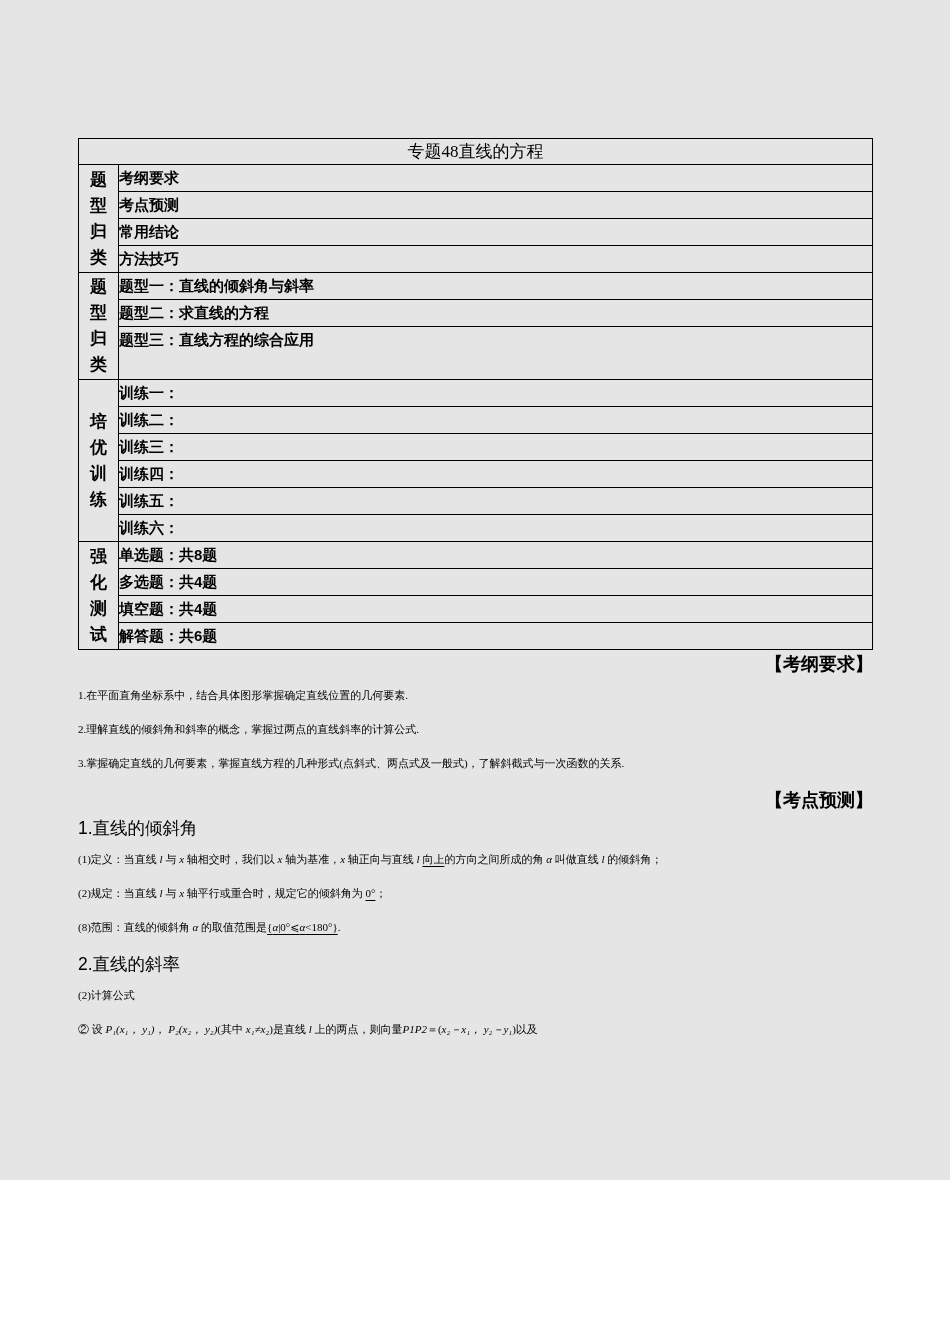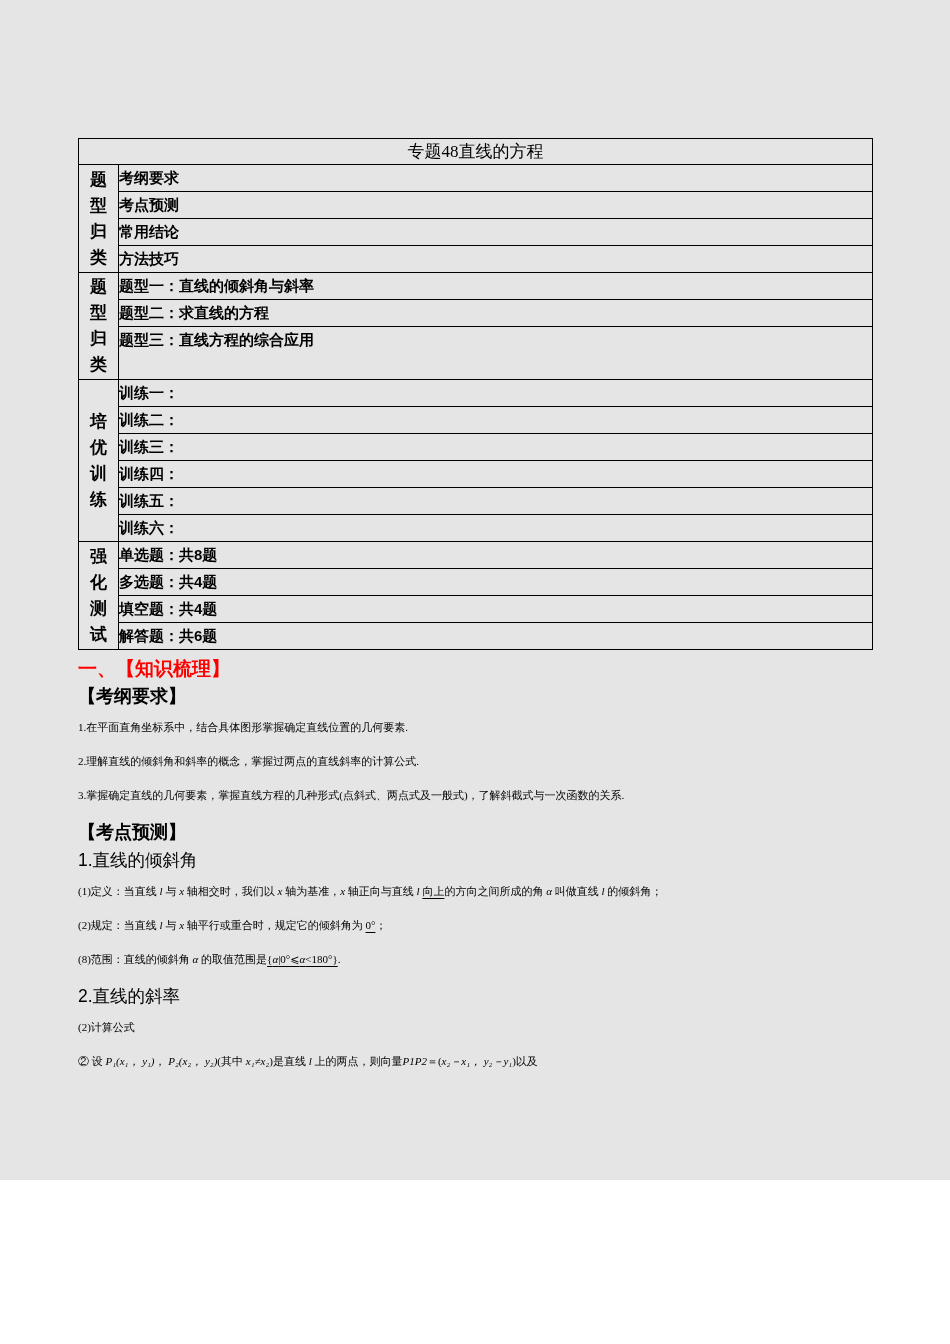--- a/index.html
+++ b/index.html
@@ -34,21 +34,21 @@
   tr.r26{height:26px;}
   td.cell.tall{height:52px;vertical-align:top;}
 
   
   .h-red{
     color:#ff0000;font-family:"Liberation Sans","DejaVu Sans",sans-serif;
     font-weight:bold;font-size:19px;line-height:26px;margin:6px 0 0 0;
   }
   .h2{
     font-family:"Liberation Sans","DejaVu Sans",sans-serif;
-    font-weight:bold;font-size:18px;line-height:28px;margin:0;
+    font-weight:bold;font-size:18px;line-height:28px;margin:0;text-align:right;
   }
   .h3{
     font-family:"Liberation Sans","DejaVu Sans",sans-serif;
     font-weight:normal;font-size:17.5px;line-height:28px;margin:0;
   }
   p.bp{font-size:11px;line-height:34px;margin:0;text-align:justify;}
   .mt6{margin-top:6px;}
   .mt8{margin-top:8px;}
   .fm{font-family:"Liberation Serif","DejaVu Serif",serif;font-style:italic;}
   .u{text-decoration:underline;text-underline-offset:3px;}
@@ -131,21 +131,20 @@
           </tr>
       <tr class="r26">
             <td class="cell">填空题：共4题</td>
           </tr>
       <tr class="r26">
             <td class="cell">解答题：共6题</td>
           </tr>
     </tbody>
       </table>
 
-    <h1 class="h-red">一、【知识梳理】</h1>
     <h2 class="h2">【考纲要求】</h2>
 
     <p class="bp">1.在平面直角坐标系中，结合具体图形掌握确定直线位置的几何要素.</p>
     <p class="bp">2.理解直线的倾斜角和斜率的概念，掌握过两点的直线斜率的计算公式.</p>
     <p class="bp">3.掌握确定直线的几何要素，掌握直线方程的几种形式(点斜式、两点式及一般式)，了解斜截式与一次函数的关系.</p>
 
     <h2 class="h2 mt6">【考点预测】</h2>
     <h3 class="h3">1.直线的倾斜角</h3>
 
     <p class="bp"><span>(1)定义：当直线 </span><span class="fm">l</span><span> 与 </span><span class="fm">x</span><span> 轴相交时，我们以 </span><span class="fm">x</span><span> 轴为基准，</span><span class="fm">x</span><span> 轴正向与直线 </span><span class="fm">l </span><span class="u">向上</span><span>的方向之间所成的角 </span><span class="fm">α</span><span> 叫做直线 </span><span class="fm">l</span><span> 的倾斜角；</span></p>

